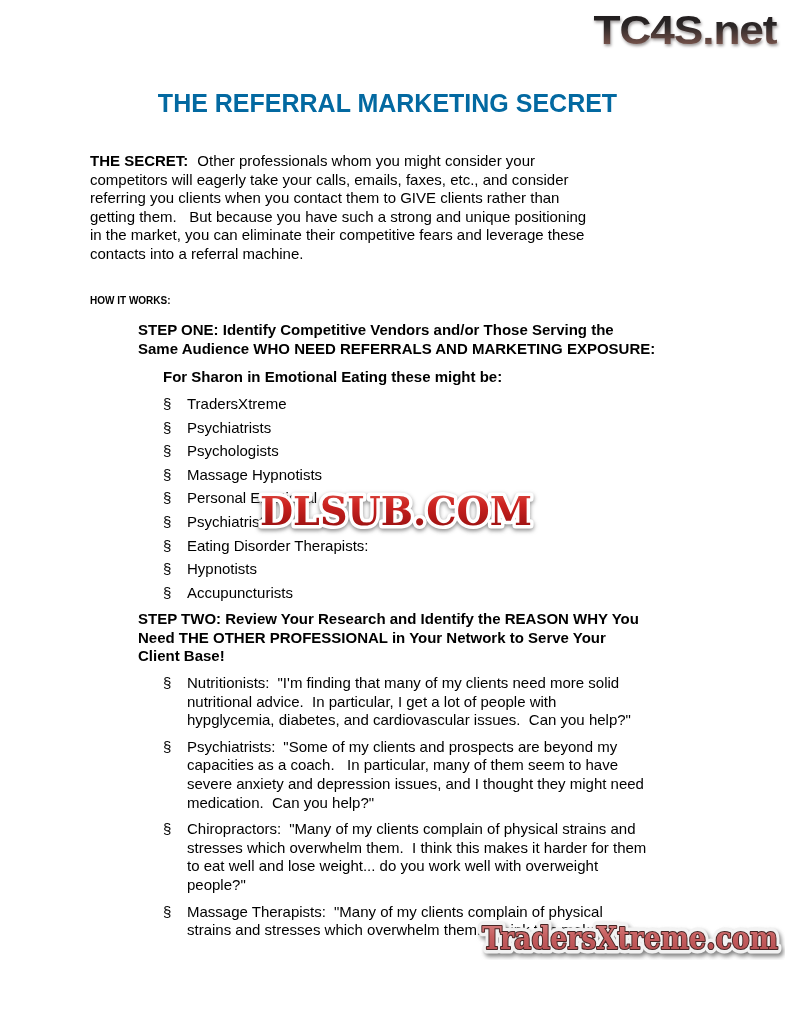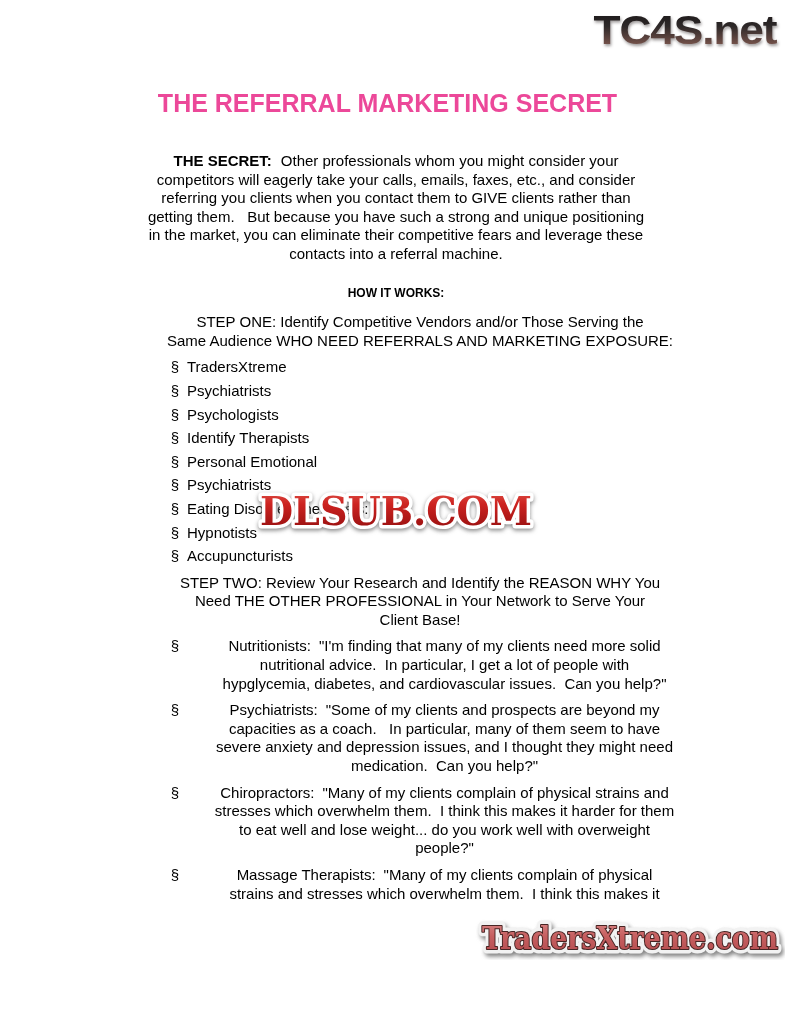--- a/index.html
+++ b/index.html
@@ -7,38 +7,38 @@
     position: relative;
     width: 791px;
     height: 968px;
     background: #ffffff;
     overflow: hidden;
     font-family: "Liberation Sans", sans-serif;
     font-size: 15px;
     line-height: 18.6px;
     color: #000000;
   }
-  .content { padding: 0 89px 0 90px; text-align: center; }
+  .content { padding: 0 89px 0 90px; }
   h1.doc-title {
     margin: 88px 16px 0 0;
     font-size: 25px;
     line-height: 30px;
     font-weight: bold;
     text-align: center;
     letter-spacing: 0px;
-    color: #ec4899;
+    color: #0369a1;
   }
   p, h3 { margin: 0; }
   .intro { margin-top: 34px; }
   .intro-label { font-weight: bold; margin-right: 9px; }
   .prewrap { white-space: pre-wrap; }
-  .how-heading { margin-top: 20px; font-size: 12px; font-weight: bold; }
+  .how-heading { margin-top: 28px; font-size: 10px; font-weight: bold; }
   .step-heading {
     margin: 11px 0 0 48px;
-    font-weight: normal;
+    font-weight: bold;
     white-space: pre-wrap;
   }
   .step-heading.two { margin-top: 8px; }
   .sharon { margin: 10px 0 0 73px; font-weight: bold; }
   ul.s1-list { list-style: none; margin: 0; padding: 0 0 0 73px; }
   ul.s1-list li { display: flex; margin-top: 5px; }
   ul.s1-list li:first-child { margin-top: 8px; }
   .glyph { flex: 0 0 24px; }
   .s2-item { display: flex; margin: 8px 0 0 73px; }
   .s2-label { font-weight: normal; margin-right: 8px; }
@@ -74,37 +74,38 @@
 referring you clients when you contact them to GIVE clients rather than
 getting them.   But because you have such a strong and unique positioning
 in the market, you can eliminate their competitive fears and leverage these
 contacts into a referral machine.</span></p>
 
     <h3 class="how-heading">HOW IT WORKS:</h3>
 
     <p class="step-heading">STEP ONE: Identify Competitive Vendors and/or Those Serving the
 Same Audience WHO NEED REFERRALS AND MARKETING EXPOSURE:</p>
 
+    <p class="sharon">For Sharon in Emotional Eating these might be:</p>
 
     <ul class="s1-list">
       <li>
         <span class="glyph">§</span>
         <span>TradersXtreme</span>
       </li>
       <li>
         <span class="glyph">§</span>
         <span>Psychiatrists</span>
       </li>
       <li>
         <span class="glyph">§</span>
         <span>Psychologists</span>
       </li>
       <li>
         <span class="glyph">§</span>
-        <span>Identify Therapists</span>
+        <span>Massage Hypnotists</span>
       </li>
       <li>
         <span class="glyph">§</span>
         <span>Personal Emotional</span>
       </li>
       <li>
         <span class="glyph">§</span>
         <span>Psychiatrists</span>
       </li>
       <li>

